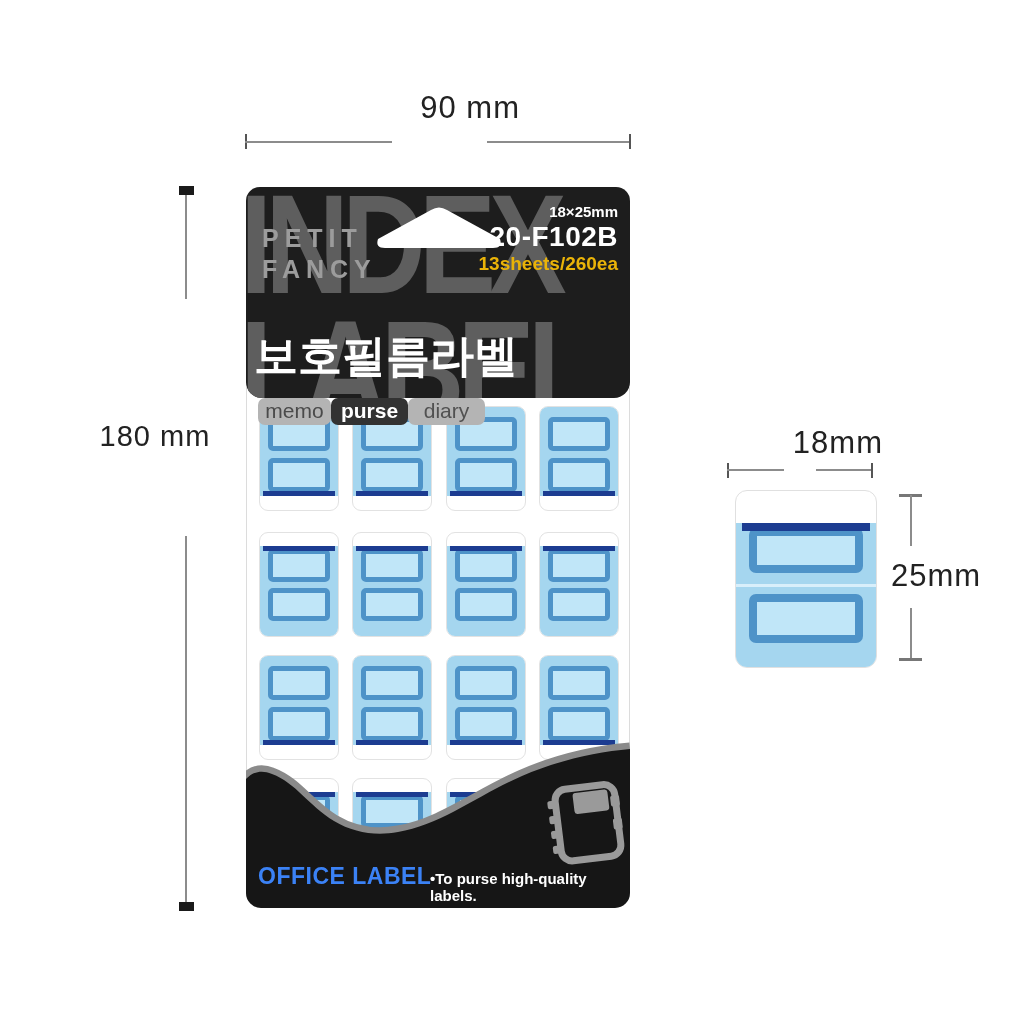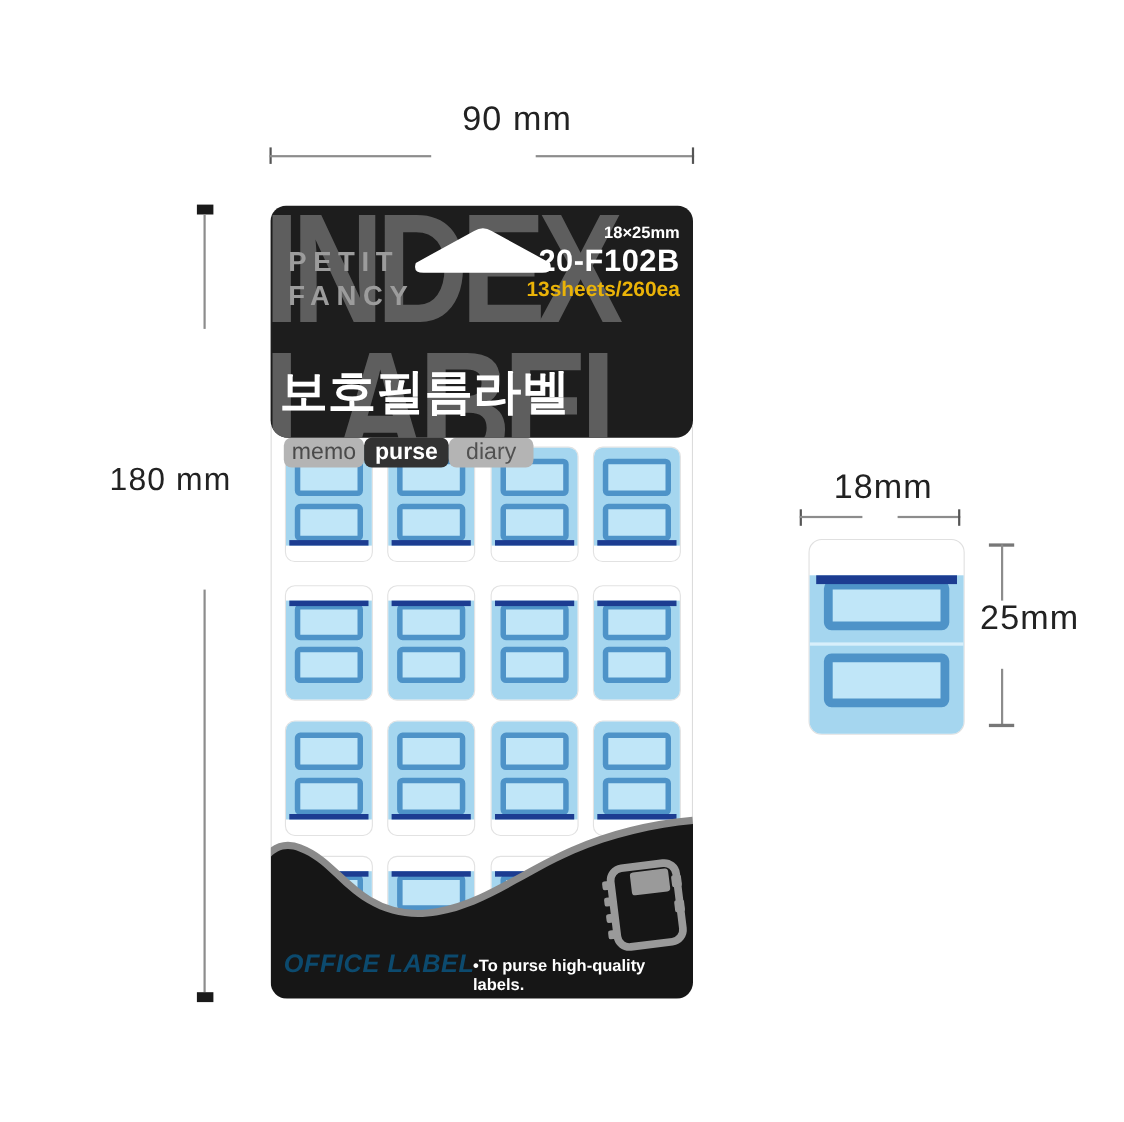--- a/index.html
+++ b/index.html
@@ -65,22 +65,22 @@
   .card .field { position:absolute; left:8px; right:8px; border:5px solid #4e93c8;
                  background:#c0e6f8; border-radius:5px; z-index:1; }
   .card.blue-top .f1 { top:10px; height:24px; }
   .card.blue-top .f2 { top:51px; height:24px; }
   .card.white-top .f1 { top:16px; height:23px; }
   .card.white-top .f2 { top:55px; height:23px; }
 
   
   .wave-wrap { position:absolute; left:0; bottom:0; width:384px; height:175px;
                border-radius:0 0 15px 15px; overflow:hidden; z-index:6; }
-  .footer-brand { position:absolute; left:12px; top:130px; color:#0c4a6e; font-size:23px;
-                  font-weight:700; letter-spacing:0.5px; z-index:2;font-style:italic; }
+  .footer-brand { position:absolute; left:12px; top:130px; color:#3b82f6; font-size:23px;
+                  font-weight:700; letter-spacing:0.5px; z-index:2; }
   .footer-tagline { position:absolute; left:184px; top:137px; color:#fff; font-size:15px;
                     font-weight:700; z-index:2; }
   .notebook { position:absolute; right:-4px; top:40px; z-index:2; }
 
   
   .big-card { position:absolute; left:735px; top:490px; width:142px; height:178px;
               background:#fff; border:1px solid #e0e0e0; border-radius:12px;
               overflow:hidden; box-sizing:border-box; }
   .big-card .blue { position:absolute; left:-1px; right:-1px; top:32px; bottom:-1px; background:#a5d6ef; }
   .big-card .navy { position:absolute; left:6px; right:6px; top:32px; height:8px; background:#1c3c91; z-index:2; }
@@ -248,33 +248,33 @@
           <rect x="-36" y="-11" width="10" height="8" rx="2" fill="#9a9a9a"></rect>
           <rect x="-36" y="4" width="10" height="8" rx="2" fill="#9a9a9a"></rect>
           <rect x="-36" y="19" width="10" height="8" rx="2" fill="#9a9a9a"></rect>
           <rect x="27" y="-24" width="9" height="11" rx="2" fill="#9a9a9a"></rect>
           <rect x="27" y="-1" width="9" height="11" rx="2" fill="#9a9a9a"></rect>
         </g>
       </svg>
     </div>
   </div>
 
-  <div class="dim-text" style="left:723px; top:425px; width:160px; text-align:center;">18mm</div>
+  <div class="dim-text" style="left:723px; top:425px; width:160px; text-align:right;">18mm</div>
   <div class="dim-tick-v" style="left:727px; top:463px;"></div>
   <div class="dim-seg-h" style="left:727px; top:469px; width:57px;"></div>
   <div class="dim-seg-h" style="left:816px; top:469px; width:57px;"></div>
   <div class="dim-tick-v" style="left:871px; top:463px;"></div>
 
   <div class="big-card">
     <div class="blue"></div>
     <div class="navy"></div>
     <div class="field f1"></div>
     <div class="seam"></div>
     <div class="field f2"></div>
   </div>
 
   <div class="dim-cap-h" style="left:899px; top:494px;"></div>
   <div class="dim-seg-v" style="left:910px; top:495px; height:51px;"></div>
-  <div class="dim-text" style="left:891px; top:544px;">25mm</div>
+  <div class="dim-text" style="left:891px; top:558px;">25mm</div>
   <div class="dim-seg-v" style="left:910px; top:608px; height:51px;"></div>
   <div class="dim-cap-h" style="left:899px; top:658px;"></div>
 
 </div>
 
 </body></html>

